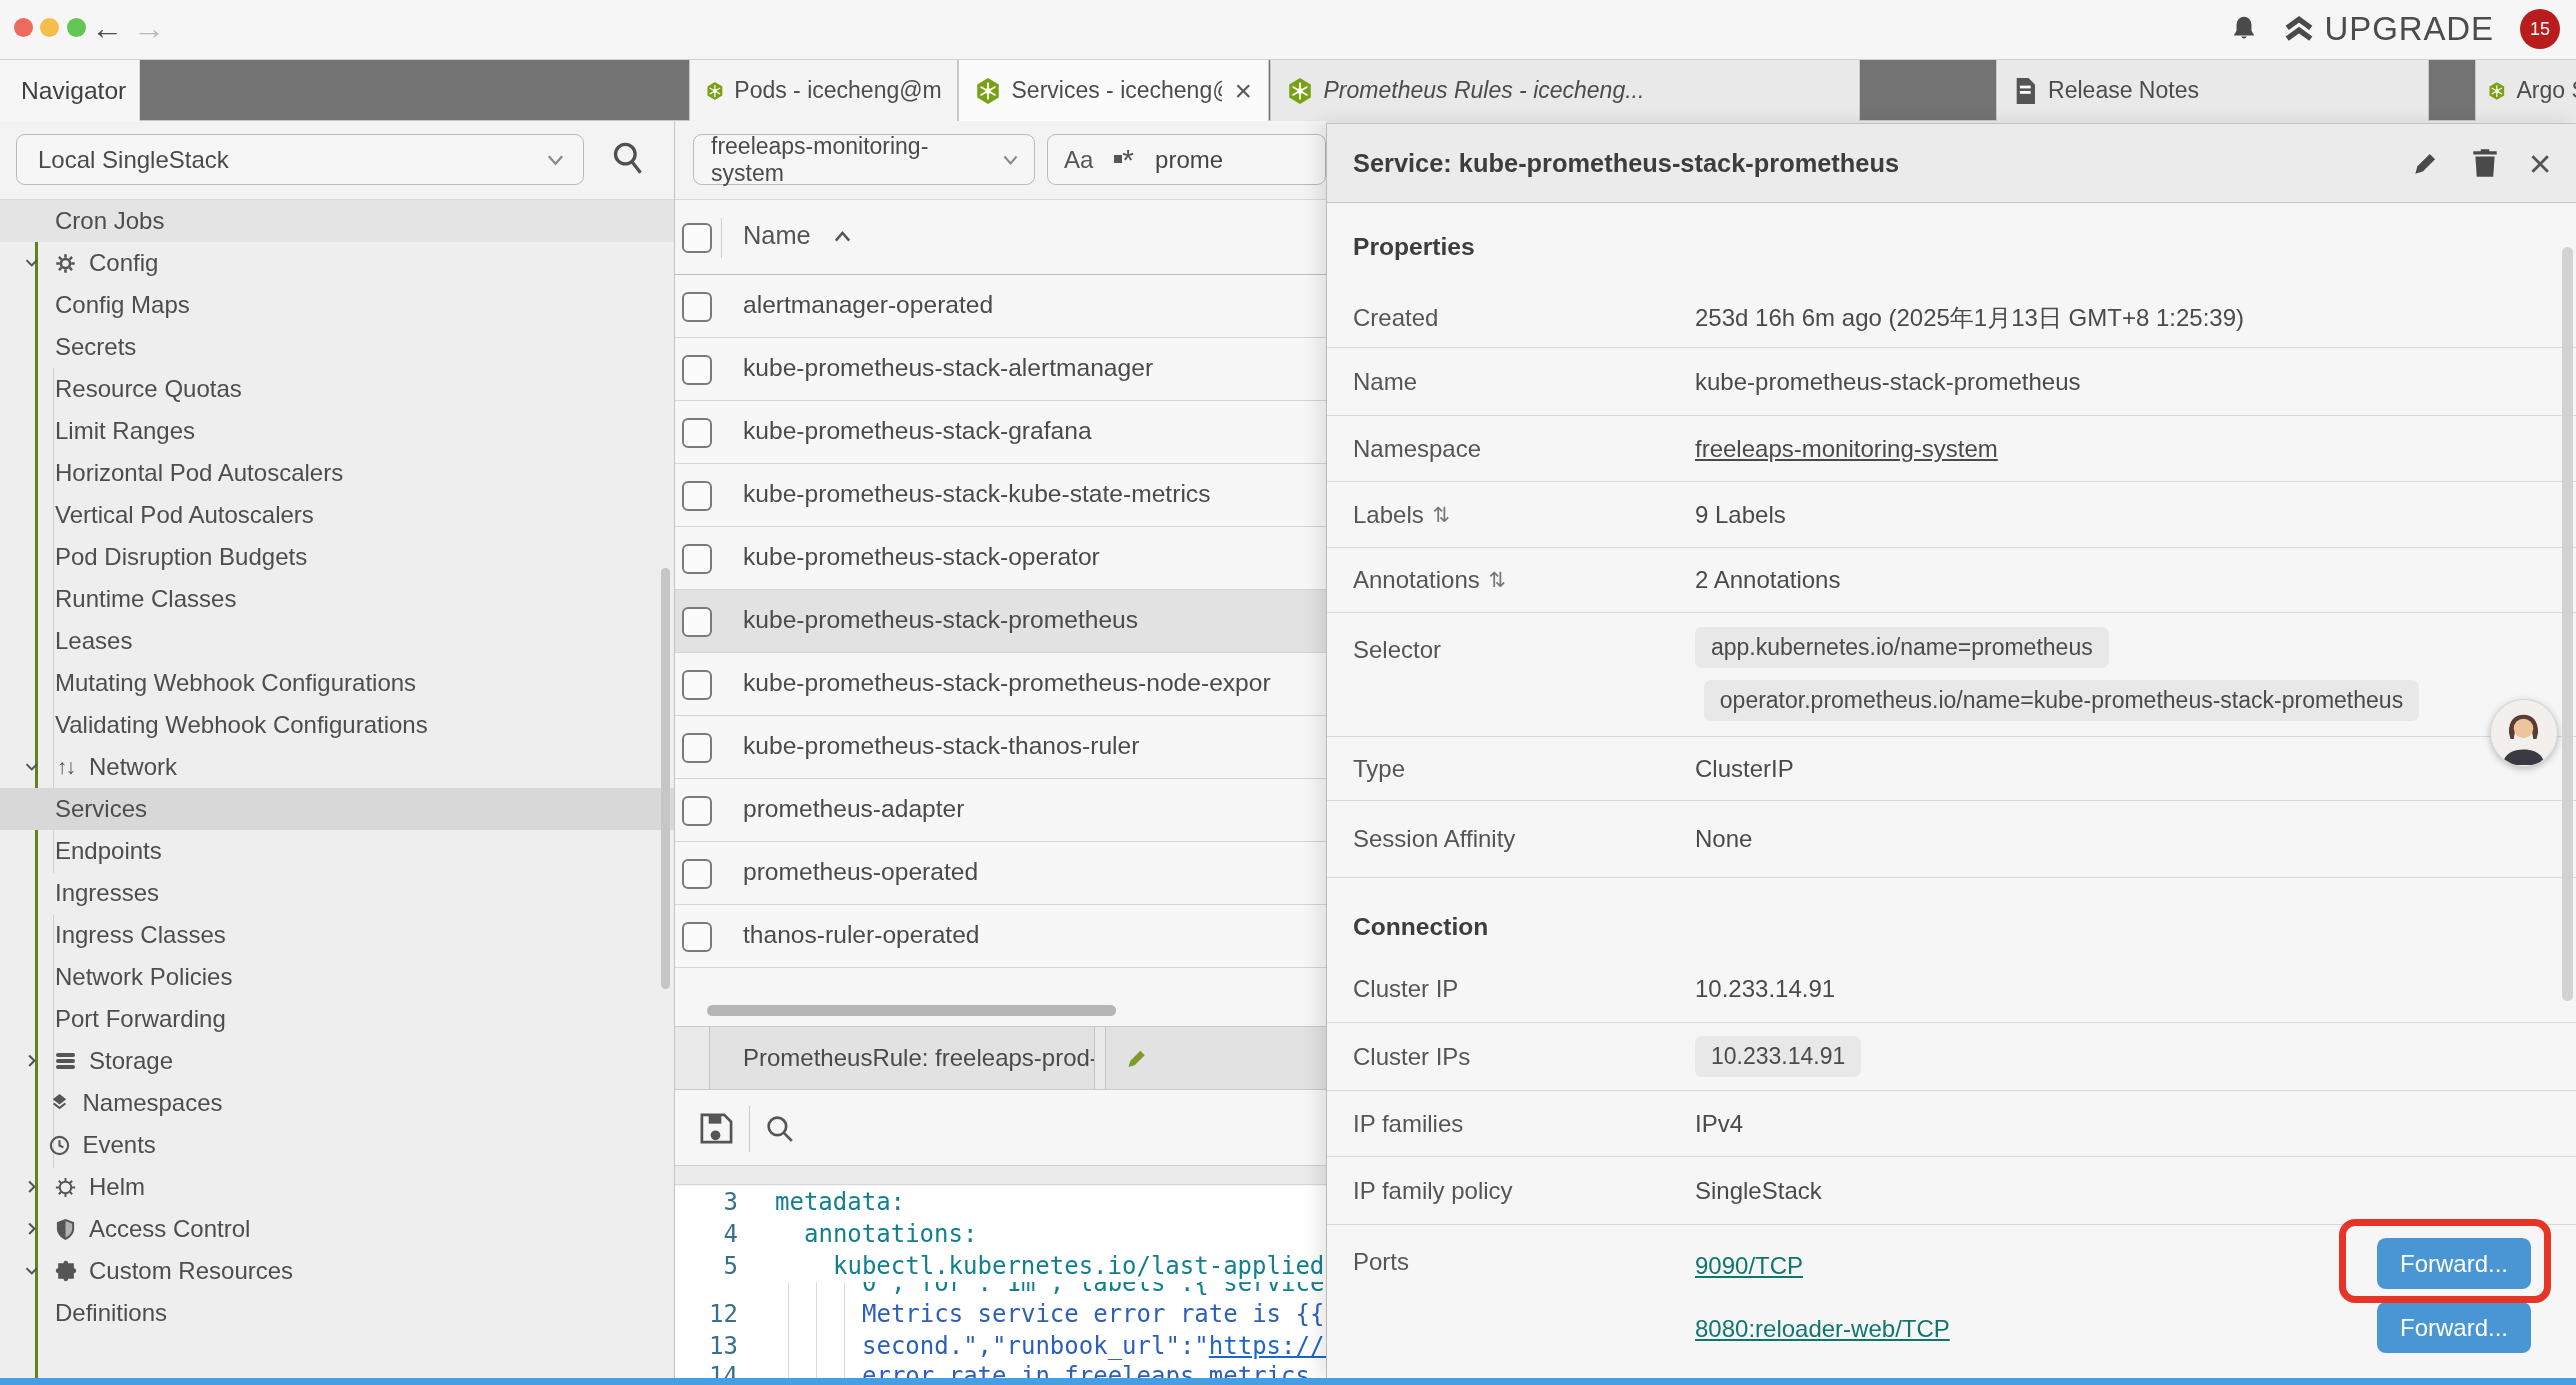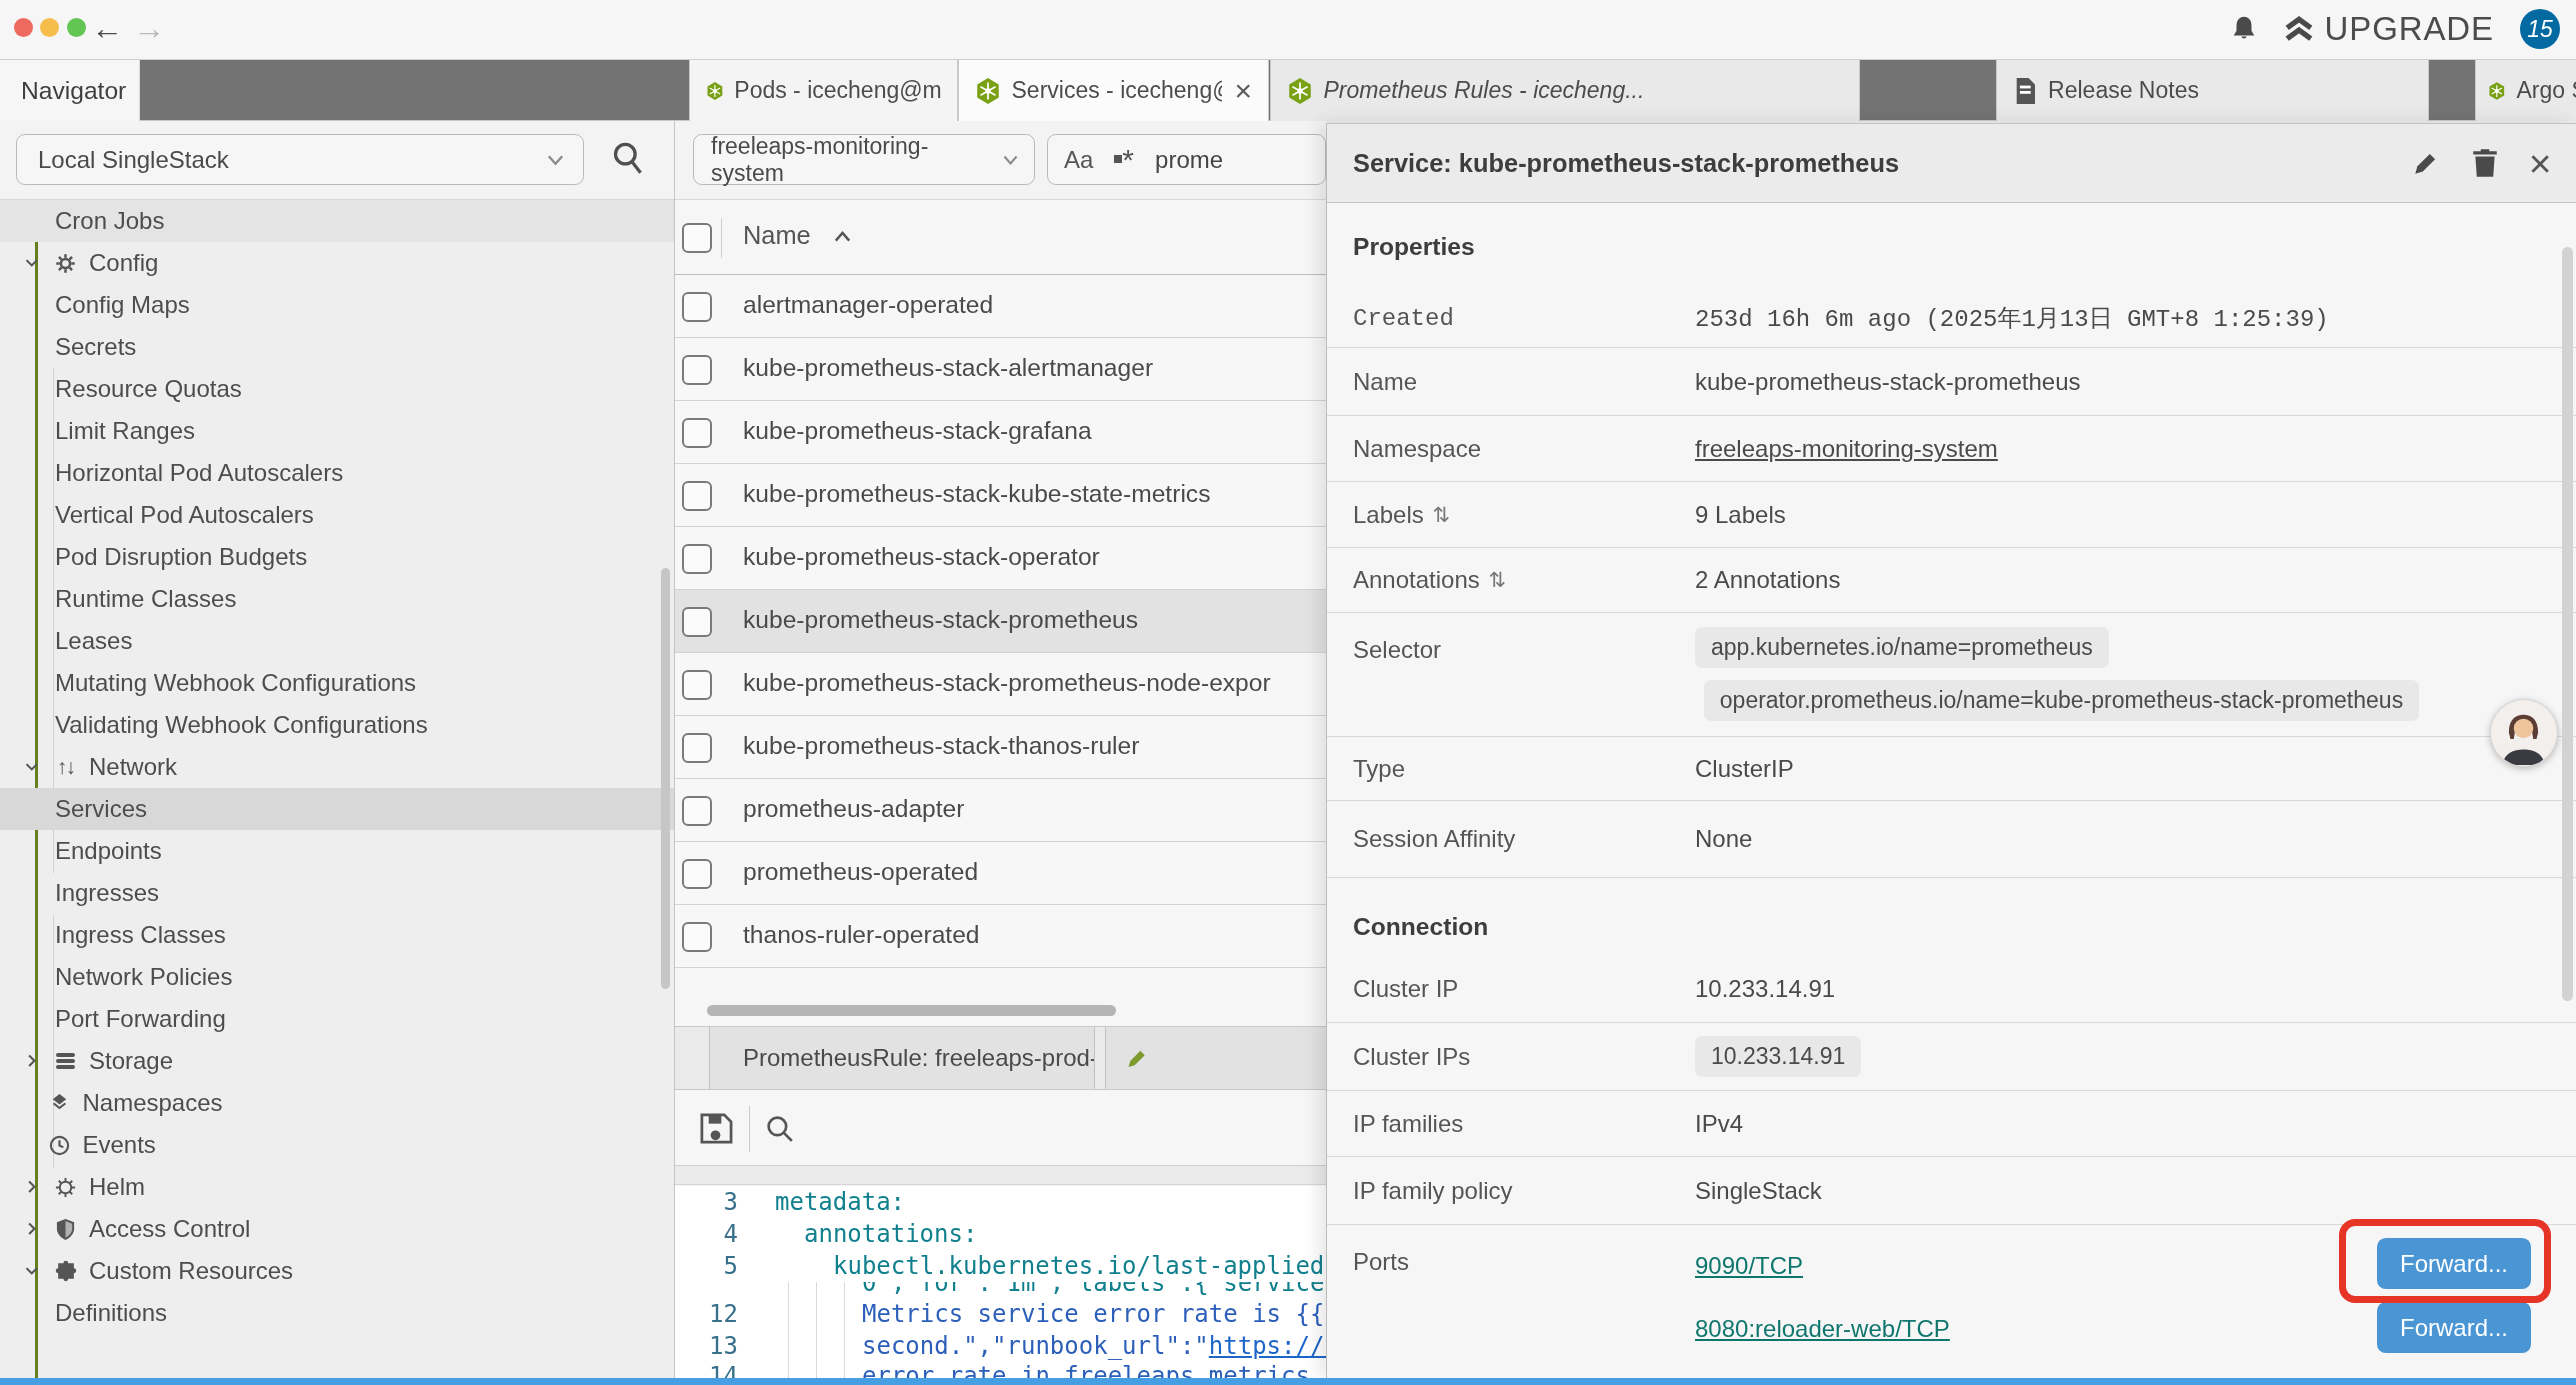--- a/index.html
+++ b/index.html
@@ -16,21 +16,21 @@
   .tl { position:absolute; top:17.5px; width:19px; height:19px; border-radius:50%; }
   .tl.red { left:14px; background:#ee6a5f; }
   .tl.yellow { left:40px; background:#f5bd4c; }
   .tl.green { left:67px; background:#62c554; }
   .nav-arrow { position:absolute; top:8.8px; font-size:32px; line-height:39px; color:#4d4d4d; cursor:default; }
   .nav-arrow.back { left:91px; }
   .nav-arrow.fwd { left:133px; color:#b9b9b9; }
   .topbar-right { position:absolute; right:16px; top:0; height:58px; display:flex; align-items:center; gap:26px; }
   .upgrade { display:flex; align-items:center; gap:10.5px; color:#4c4c4c; }
   .upgrade-label { font-size:33px; letter-spacing:0.9px; color:#4c4c4c; }
-  .badge { width:40px; height:40px; border-radius:50%; background:#0369a1; color:#fff; font-size:23px; display:flex; align-items:center; justify-content:center;font-style:italic; }
+  .badge { width:40px; height:40px; border-radius:50%; background:#b91c1c; color:#fff; font-size:18px; display:flex; align-items:center; justify-content:center; }
 
   
   .tabstrip { position:absolute; left:0; top:60px; width:2576px; height:61px; background:#737373; border-bottom:0.9px solid #c8c8c8; }
   .nav-tab { position:absolute; left:0; top:0; width:140px; height:61px; background:#f6f6f6; border-right:0.9px solid #dcdcdc; display:flex; align-items:center; padding-left:21px; font-size:24.6px; color:#3f3f3f; }
   .tab { position:absolute; top:0; height:61px; display:flex; align-items:center; gap:10.5px; padding:0 16px; border-left:0.9px solid #c9c9c9; border-right:0.9px solid #c9c9c9; overflow:hidden; white-space:nowrap; }
   .tab .lbl { font-size:23px; color:#4c4c4c; overflow:hidden; white-space:nowrap; }
   .tab0 { left:689px; width:269px; background:#f4f4f4; }
   .tab1 { left:958px; width:311px; background:#fbfbfb; }
   .tab2 { left:1270px; width:590px; background:#e9e9e9; }
   .tab2 .lbl { font-style:italic; }
@@ -111,21 +111,21 @@
   .d-icons { margin-left:auto; margin-right:24.6px; display:flex; align-items:center; gap:30px; color:#4a4a4a; }
   .d-close { font-size:39px; color:#555; line-height:1; }
   .d-body { position:relative; height:1176px; overflow:hidden; }
   .d-head2 { padding:30px 0 0 26px; font-size:24.6px; font-weight:bold; color:#3d3d3d; }
   .dh-props { height:86px; }
   .dh-conn { height:77px; padding-top:35px; }
   .drow { display:flex; border-bottom:0.9px solid #d8d8d8; padding-left:26px; align-items:center; font-size:24px; }
   .drow .dl { width:342px; flex:none; color:#555; display:flex; align-items:center; gap:8.8px; }
   .drow .dv { color:#4a4a4a; }
   .sorter { font-size:21px; color:#777; }
-  .r-created { height:59px;font-family:Liberation Mono, monospace; } .r-name { height:68px; } .r-ns { height:66px; }
+  .r-created { height:59px; } .r-name { height:68px; } .r-ns { height:66px; }
   .r-labels { height:66px; } .r-ann { height:65px; }
   .r-sel { height:124px; align-items:flex-start; padding-top:14px; }
   .r-type { height:64px; } .r-sess { height:77px; }
   .r-cip { height:68px; } .r-cips { height:68px; } .r-ipf { height:66px; } .r-ipp { height:68px; }
   .r-ports { height:157px; border-bottom:none; position:relative; align-items:flex-start; padding-top:23px; }
   .dlink { color:#0f766e; text-decoration:underline; }
   .chip { display:inline-block; background:#e8e8e8; border-radius:7px; padding:7px 16px; font-size:23px; color:#4a4a4a; white-space:nowrap; }
   .chips { display:flex; flex-direction:column; align-items:flex-start; gap:12.3px; }
   .chips .chip2 { margin-left:8.8px; }
   .ports-links { display:flex; flex-direction:column; gap:35px; padding-top:3.5px; }

